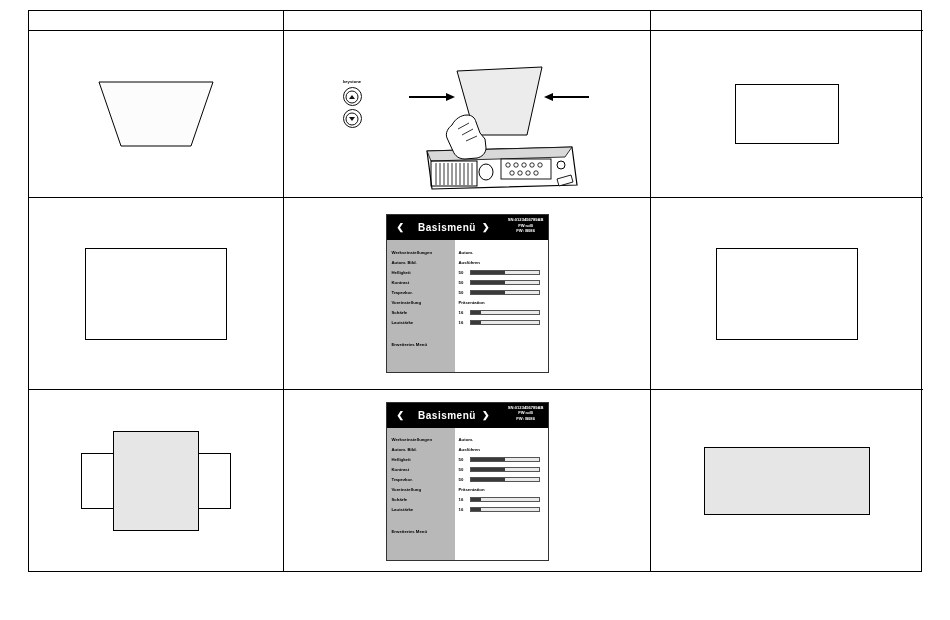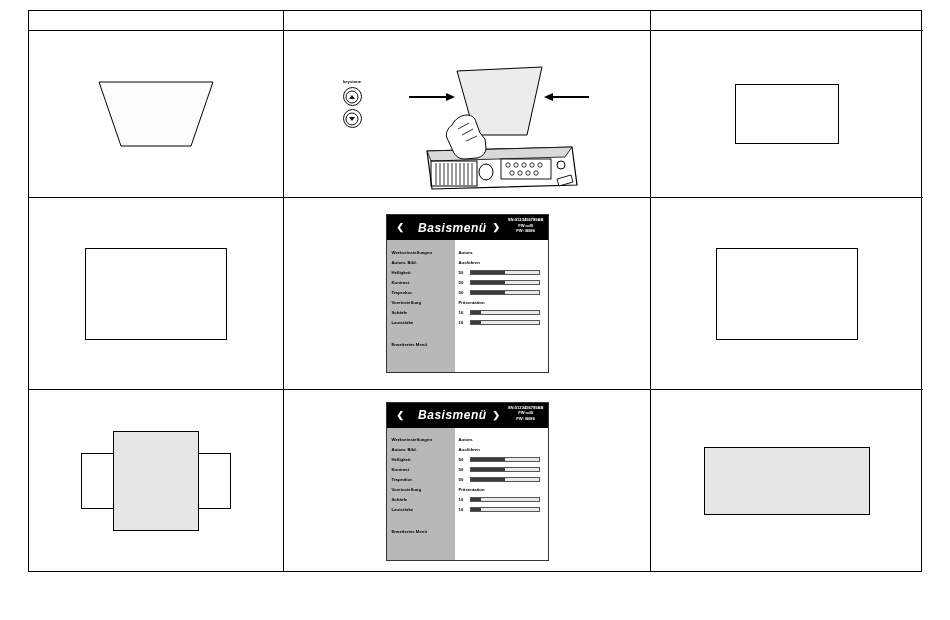--- a/index.html
+++ b/index.html
@@ -78,25 +78,24 @@
     color: #fff;
     height: 25px;
     display: flex;
     align-items: center;
     padding: 0 4px;
     box-sizing: border-box;
     position: relative;
   }
   .osd-title {
     flex: 0 0 auto;
-    font-size: 12px;
+    font-size: 10px;
     font-weight: bold;
     letter-spacing: 0.5px;
     margin-left: 14px;
-    font-style: italic;
   }
   .osd-arrow {
     font-size: 9px;
     font-weight: bold;
     line-height: 1;
   }
   .osd-arrow.left { margin-left: 6px; }
   .osd-arrow.right { margin-left: 6px; }
   .osd-ids {
     position: absolute;

